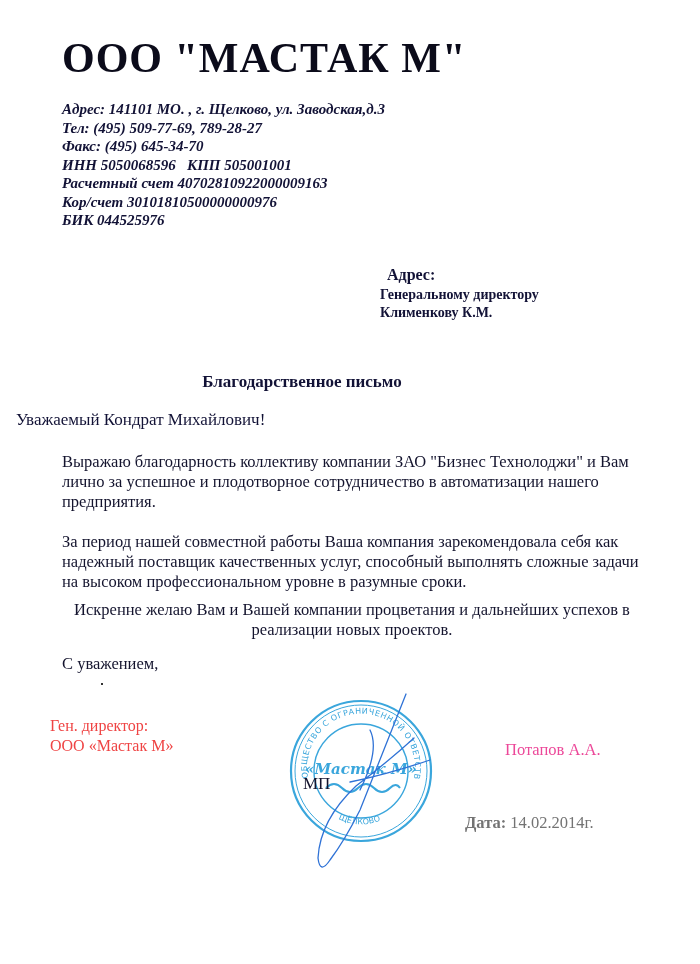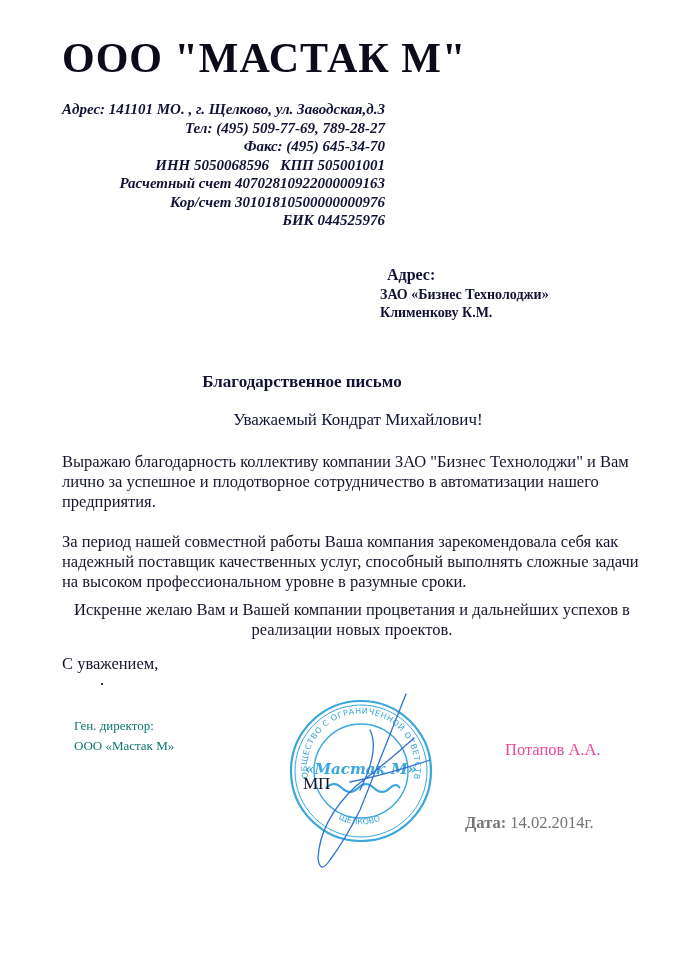--- a/index.html
+++ b/index.html
@@ -7,53 +7,53 @@
     .page { position: absolute; left: 0; top: 0; width: 700px; height: 964px; background: #fff; }
 
     .company-title {
       position: absolute; left: 62px; top: 34px;
       font-family: "Liberation Serif", serif; font-weight: bold;
       font-size: 42px; letter-spacing: 1px; color: #0b0b1a; white-space: nowrap;
     }
     .requisites {
       position: absolute; left: 62px; top: 100px;
       font-family: "Liberation Serif", serif; font-weight: bold; font-style: italic;
-      font-size: 15px; line-height: 18.5px; color: #121236; text-align: right;
+      font-size: 15px; line-height: 18.5px; color: #121236;
     }
     .requisites div { white-space: pre; }
 
     .addressee {
       position: absolute; left: 380px; top: 264px;
       font-family: "Liberation Serif", serif; font-weight: bold; color: #121236;
     }
     .addressee .to-label { font-size: 16px; margin-left: 7px; line-height: 22px; }
     .addressee .line { font-size: 14px; line-height: 17.5px; white-space: nowrap; }
 
     .letter-title {
       position: absolute; left: 0; width: 572px; top: 372px; text-align: center;
       font-family: "Liberation Serif", serif; font-weight: bold; font-size: 17px; color: #121236;
       padding-left: 32px; box-sizing: border-box;
     }
     .salutation {
-      position: absolute; left: 0; width: 700px; top: 410px; text-align: center;
+      position: absolute; left: 0; width: 700px; top: 410px; text-align: left;
       font-family: "Liberation Serif", serif; font-size: 17px; color: #121236;
       padding-left: 16px; box-sizing: border-box;
     }
     .body-text {
       position: absolute; left: 62px; width: 580px;
       font-family: "Liberation Serif", serif; font-size: 16.5px; line-height: 20px; color: #14142e;
     }
     .para1 { top: 452px; }
     .para2 { top: 532px; }
     .para3 { top: 600px; text-align: center; }
     .regards { top: 654px; }
 
     .sig-left {
-      position: absolute; left: 74px; top: 716px;
-      font-family: "Liberation Serif", serif; font-size: 13px; line-height: 20px; color: #0f766e;
+      position: absolute; left: 50px; top: 716px;
+      font-family: "Liberation Serif", serif; font-size: 16px; line-height: 20px; color: #ef4444;
     }
     .sig-name {
       position: absolute; left: 505px; top: 740px;
       font-family: "Liberation Serif", serif; font-size: 16.5px; color: #ec4899;
     }
     .date {
       position: absolute; left: 465px; top: 813px;
       font-family: "Liberation Serif", serif; font-size: 16.5px; color: #737373;
     }
     .date .label { font-weight: bold; }
@@ -78,21 +78,21 @@
     <div>Тел: (495) 509-77-69, 789-28-27</div>
     <div>Факс: (495) 645-34-70</div>
     <div>ИНН 5050068596   КПП 505001001</div>
     <div>Расчетный счет 40702810922000009163</div>
     <div>Кор/счет 30101810500000000976</div>
     <div>БИК 044525976</div>
   </div>
 
   <div class="addressee">
     <div class="to-label">Адрес:</div>
-    <div class="line">ЗАО «Бизнес Технолоджи»</div>
+    <div class="line">Генеральному директору</div>
     <div class="line">Клименкову К.М.</div>
   </div>
 
   <div class="letter-title">Благодарственное письмо</div>
   <div class="salutation">Уважаемый Кондрат Михайлович!</div>
 
   <div class="body-text para1">Выражаю благодарность коллективу компании ЗАО "Бизнес Технолоджи" и Вам лично за успешное и плодотворное сотрудничество в автоматизации нашего предприятия.</div>
   <div class="body-text para2">За период нашей совместной работы Ваша компания  зарекомендовала себя как надежный поставщик качественных услуг, способный выполнять сложные задачи на высоком профессиональном уровне в разумные сроки.</div>
   <div class="body-text para3">Искренне желаю Вам и Вашей компании процветания и дальнейших успехов в реализации новых проектов.</div>
   <div class="body-text regards">С уважением,</div>

